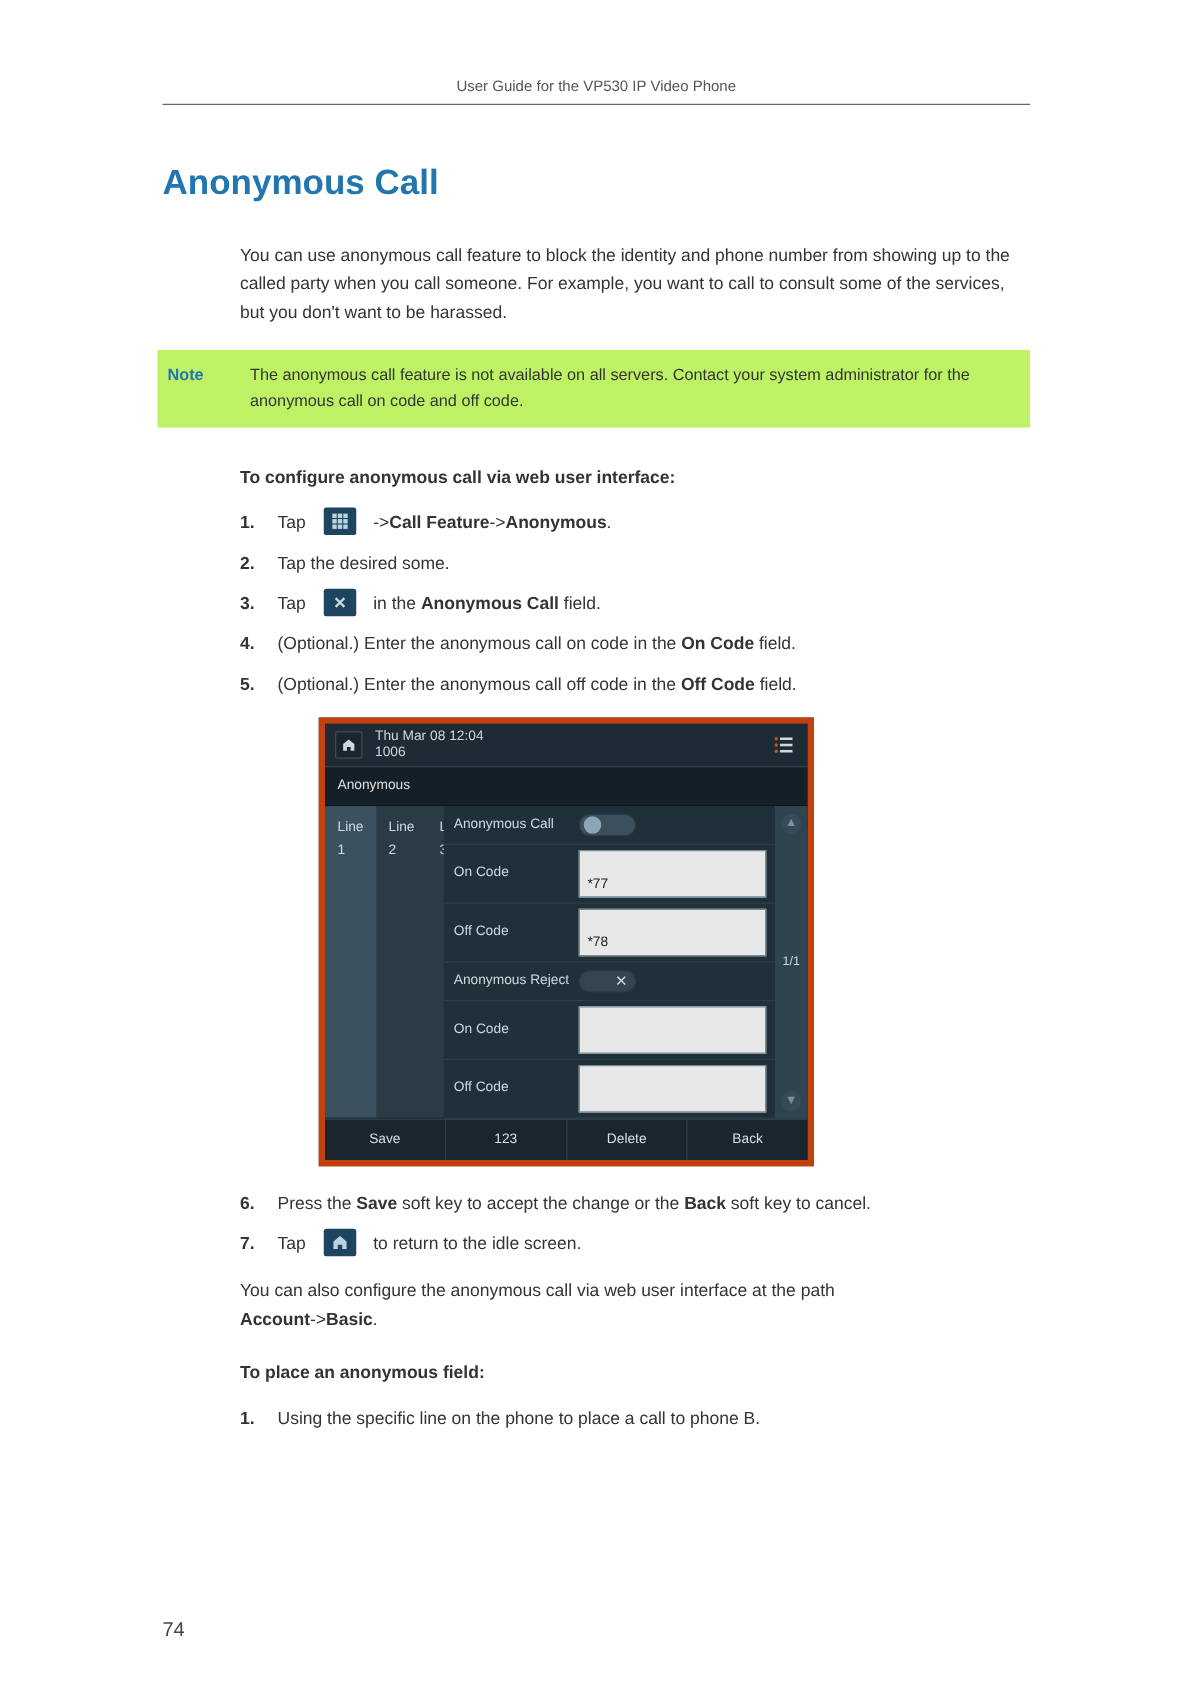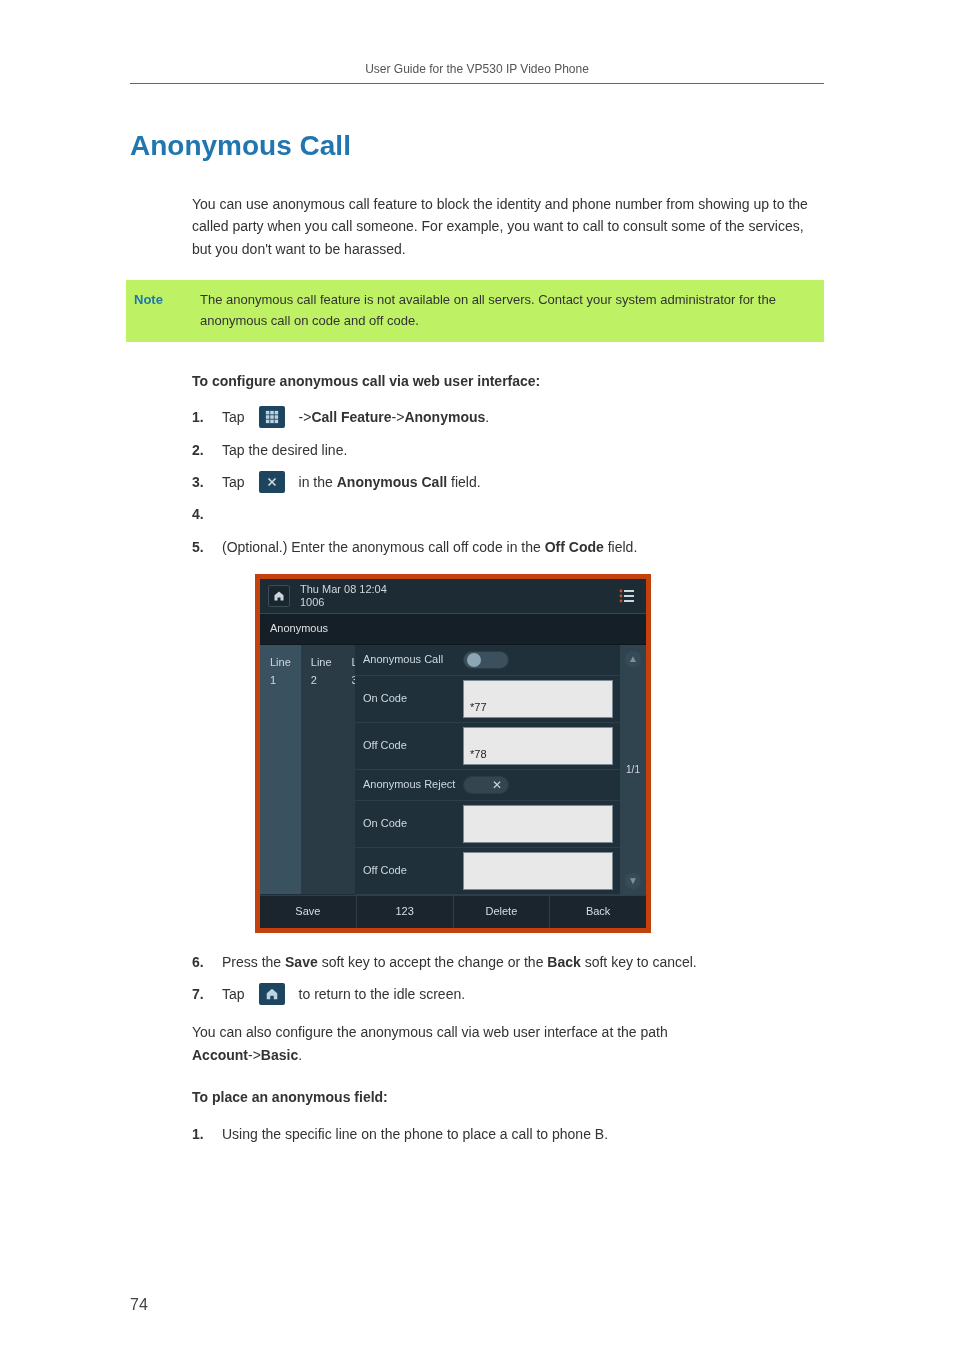--- a/index.html
+++ b/index.html
@@ -255,36 +255,39 @@
           <rect x="6" y="11" width="4" height="4"></rect>
           <rect x="11" y="11" width="4" height="4"></rect>
         </svg>
     </span>
     <span>
       <span>-&gt;</span><span class="bold">Call Feature</span><span>-&gt;</span><span class="bold">Anonymous</span><span>.</span>
     </span>
   </li>
   <li>
     <span class="step-num">2.</span>
-    <span>Tap the desired line.</span>
+    <span>Tap the desired some.</span>
   </li>
   <li>
     <span class="step-num">3.</span>
     <span>Tap</span>
     <span class="inline-icon">
       <svg viewBox="0 0 16 16">
           <path d="M4 4l8 8M12 4l-8 8" stroke="#cbd6df" stroke-width="2" fill="none"></path>
         </svg>
     </span>
     <span>
       <span>in the</span> <span class="bold">Anonymous Call</span> <span>field.</span>
     </span>
   </li>
   <li>
     <span class="step-num">4.</span>
+    <span>
+      <span>(Optional.) Enter the anonymous call on code in the</span> <span class="bold">On Code</span> <span>field.</span>
+    </span>
   </li>
   <li>
     <span class="step-num">5.</span>
     <span>
       <span>(Optional.) Enter the anonymous call off code in the</span> <span class="bold">Off Code</span> <span>field.</span>
     </span>
   </li>
 </ol>
 
 <div class="screenshot">

